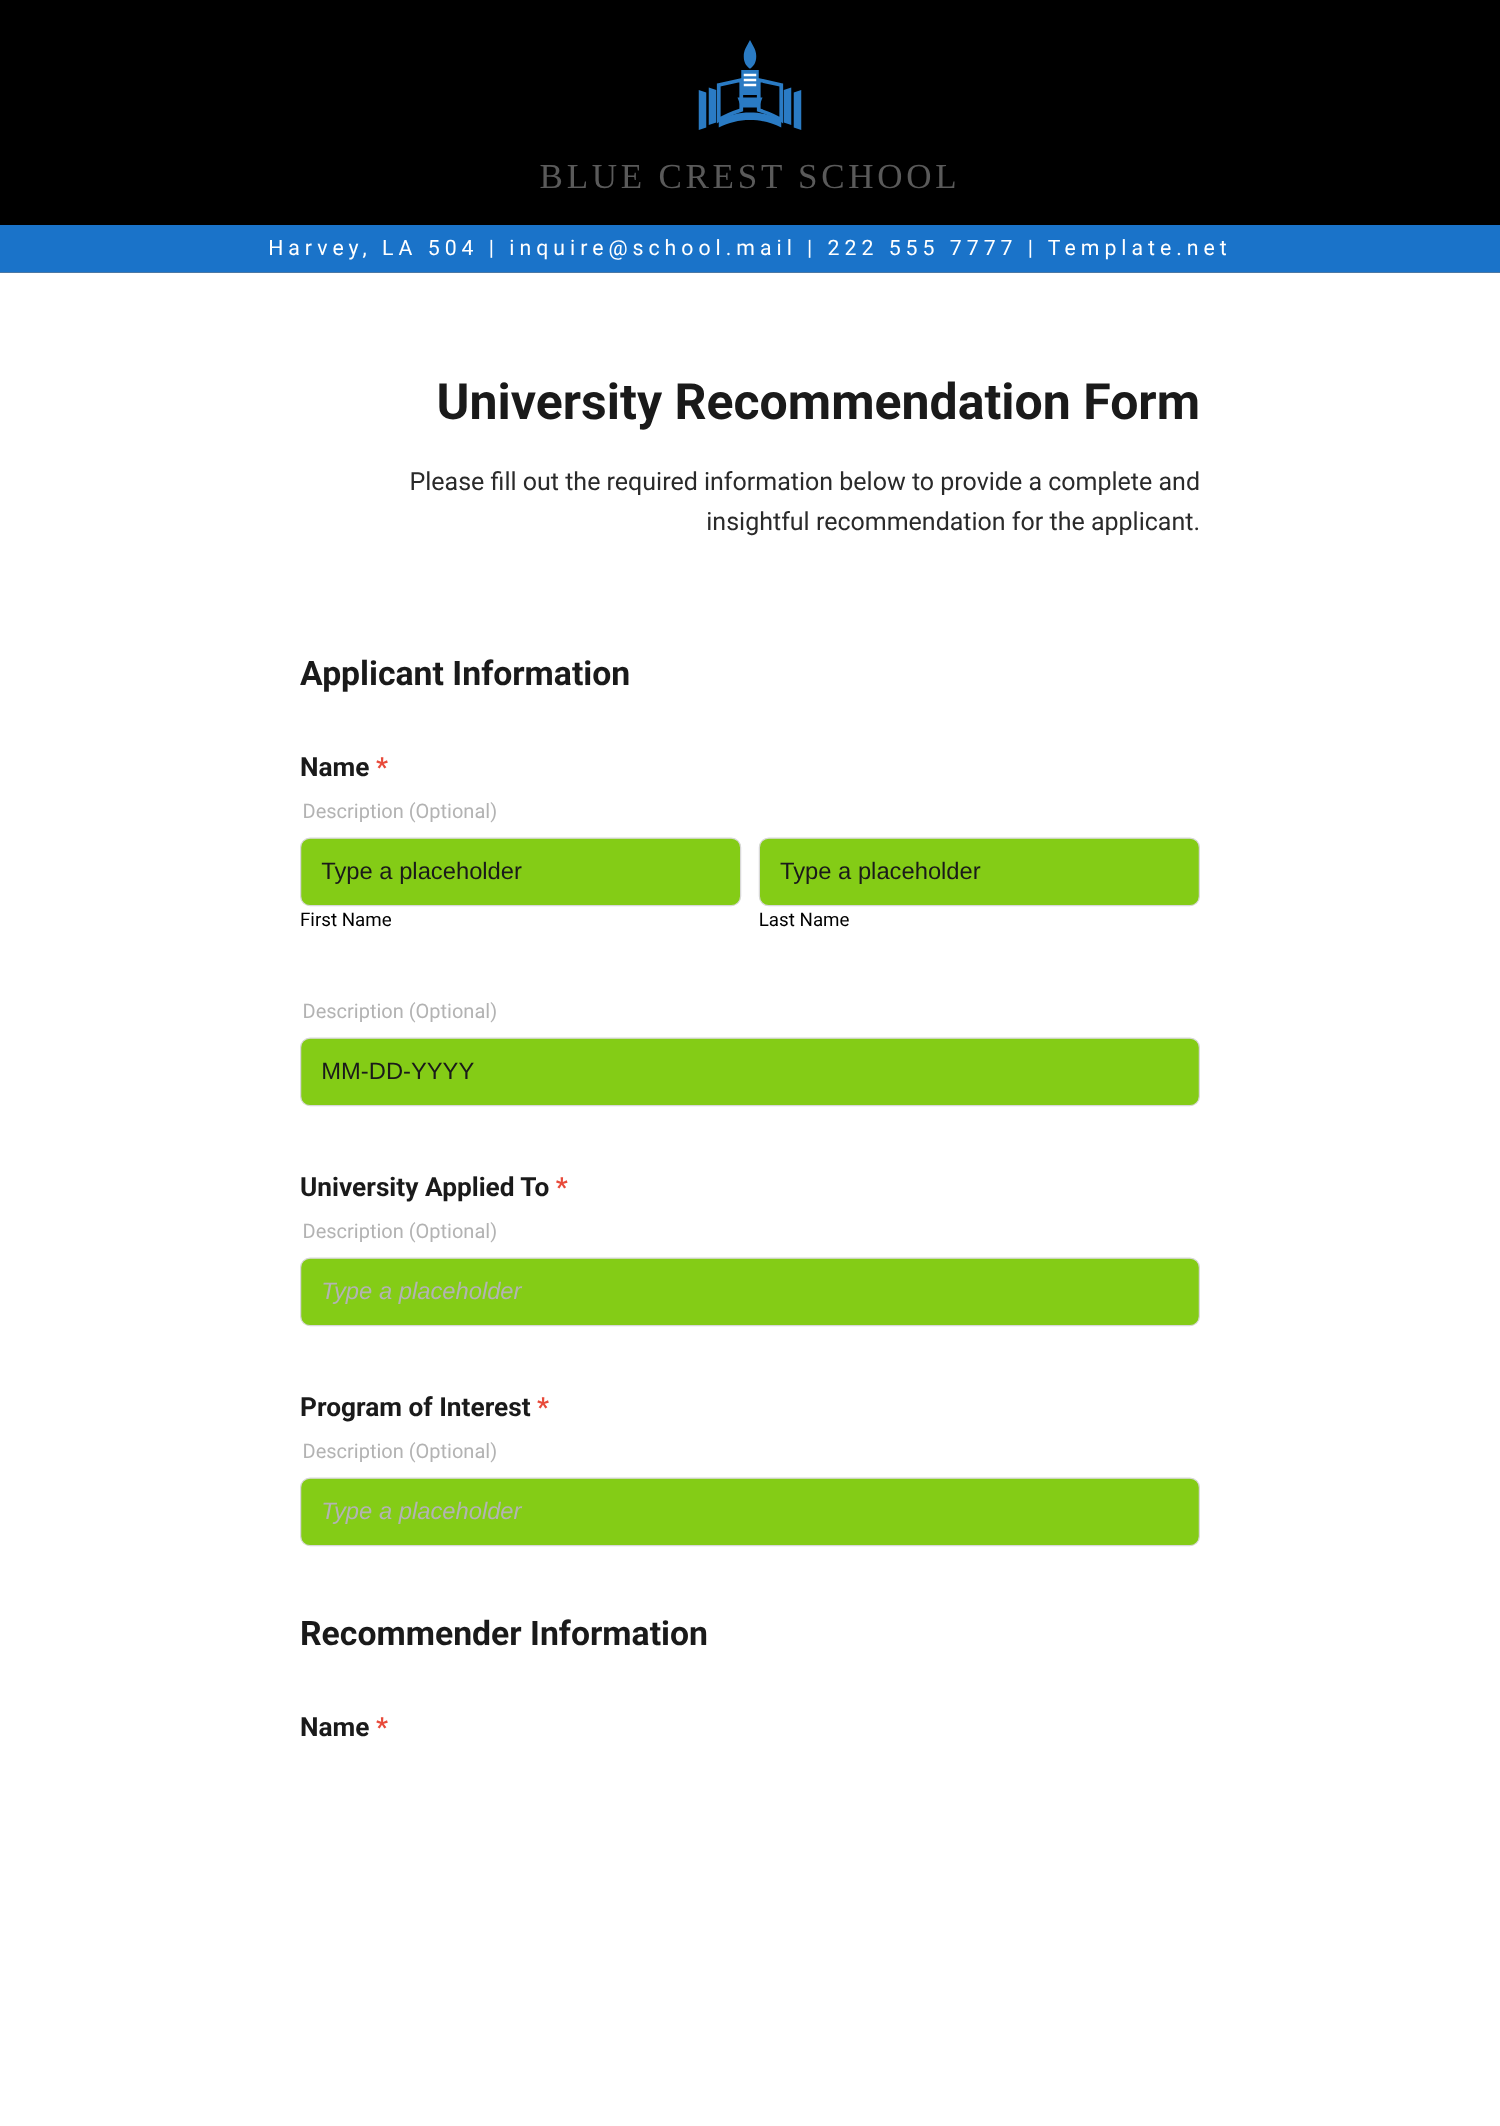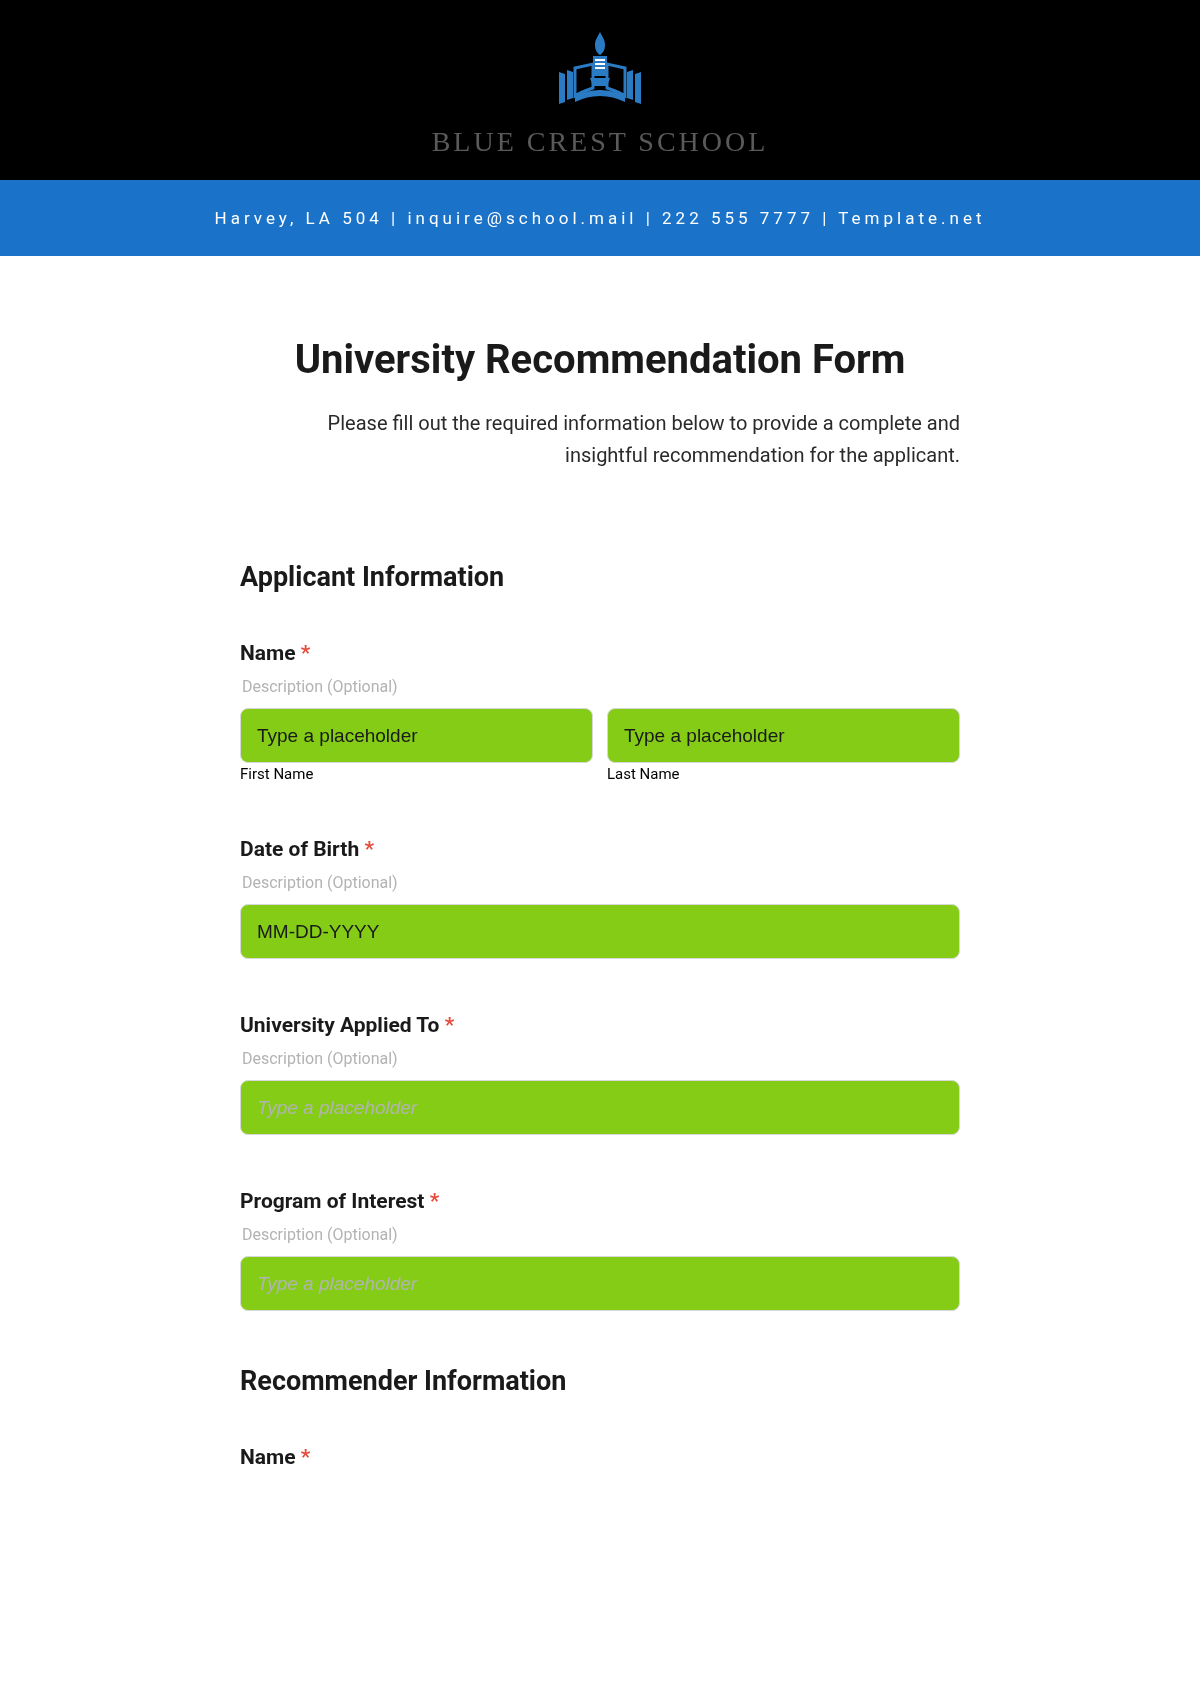--- a/index.html
+++ b/index.html
@@ -28,31 +28,31 @@
       font-family: Georgia, 'Times New Roman', serif;
       font-size: 28px;
       letter-spacing: 3px;
       color: #5a5a5a;
       font-weight: 400;
     }
     .contact-bar {
       background: #1a73c9;
       color: #ffffff;
       text-align: center;
-      padding: 28px 0;
+      padding: 9px 0;
       font-size: 17px;
       letter-spacing: 4px;
     }
     .content {
       max-width: 920px;
       margin: 0 auto;
       padding: 80px 100px 0 100px;
     }
     .form-title {
-      text-align: center;
+      text-align: right;
       font-size: 40px;
       font-weight: 700;
       color: #1a1a1a;
       margin-bottom: 24px;
     }
     .form-intro {
       text-align: right;
       font-size: 20px;
       color: #2a2a2a;
       line-height: 1.6;
@@ -163,24 +163,20 @@
         <div class="sub-label">First Name</div>
       </div>
       <div class="input-col">
         <input type="text" class="text-input filled-look" placeholder="Type a placeholder" style="">
         <div class="sub-label">Last Name</div>
       </div>
     </div>
   </div>
 
   <div class="field-group">
-    <div class="field-label">
-      <span>Date of Birth</span>
-      <span class="required-star">*</span>
-    </div>
     <div class="field-description">Description (Optional)</div>
     <input type="text" class="text-input filled-look" placeholder="MM-DD-YYYY" style="">
   </div>
 
   <div class="field-group">
     <div class="field-label">
       <span>University Applied To</span>
       <span class="required-star">*</span>
     </div>
     <div class="field-description">Description (Optional)</div>

